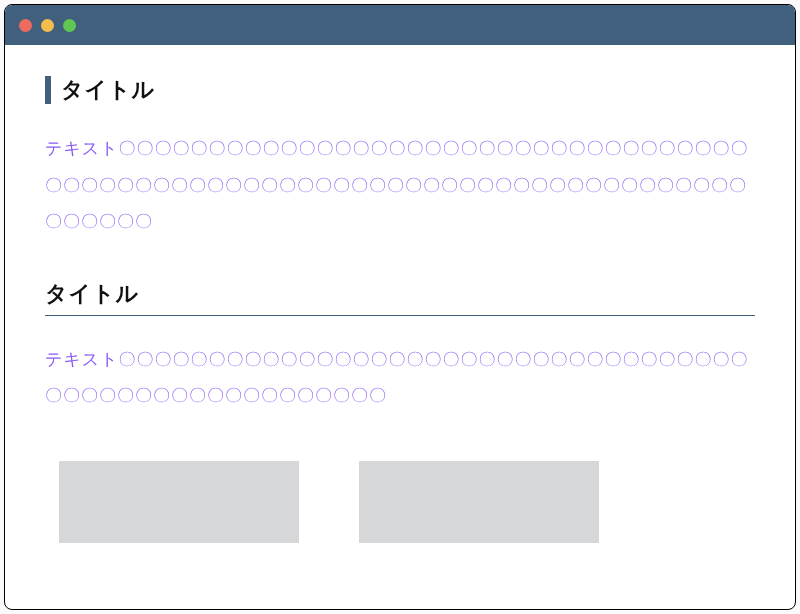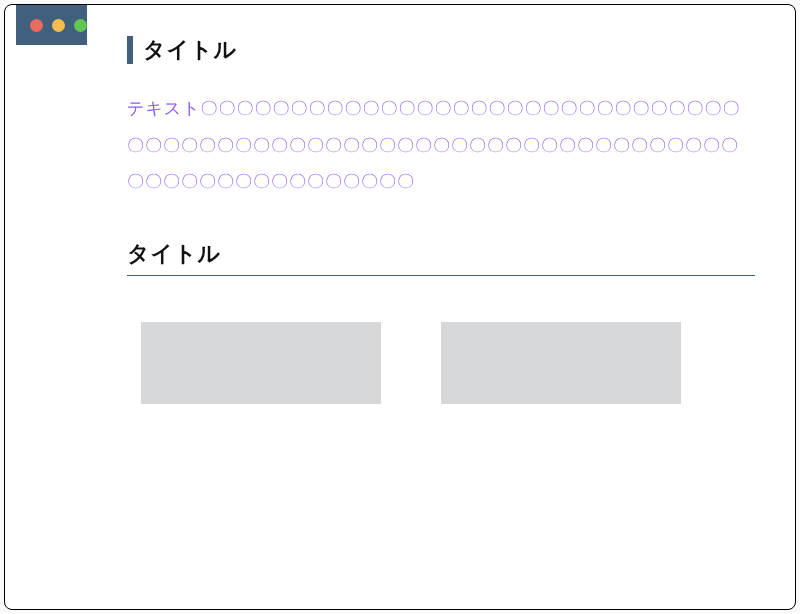--- a/index.html
+++ b/index.html
@@ -17,22 +17,21 @@
       padding: 4px;
     }
     .window {
       width: 792px;
       height: 606px;
       background: #ffffff;
       border: 1px solid #000000;
       border-radius: 8px;
       overflow: hidden;
       display: flex;
-      flex-direction: row;
-      padding-left: 11px;
+      flex-direction: column;
     }
     .titlebar {
       background: #41607e;
       height: 40px;
       display: flex;
       align-items: center;
       padding-left: 14px;
       gap: 9px;
       flex-shrink: 0;
     }
@@ -115,20 +114,21 @@
         <div class="bar-accent"></div>
         <div class="heading-title">タイトル</div>
       </div>
       <div class="paragraph">テキスト〇〇〇〇〇〇〇〇〇〇〇〇〇〇〇〇〇〇〇〇〇〇〇〇〇〇〇〇〇〇〇〇〇〇〇〇〇〇〇〇〇〇〇〇〇〇〇〇〇〇〇〇〇〇〇〇〇〇〇〇〇〇〇〇〇〇〇〇〇〇〇〇〇〇〇〇〇〇〇〇</div>
     </div>
 
     <div class="section">
       <div class="heading-underline">
         <div class="heading-title">タイトル</div>
       </div>
+      <div class="paragraph">テキスト〇〇〇〇〇〇〇〇〇〇〇〇〇〇〇〇〇〇〇〇〇〇〇〇〇〇〇〇〇〇〇〇〇〇〇〇〇〇〇〇〇〇〇〇〇〇〇〇〇〇〇〇〇〇</div>
 
       <div class="boxes">
         <div class="box"></div>
         <div class="box"></div>
       </div>
     </div>
 
   </div>
 </div>
 

